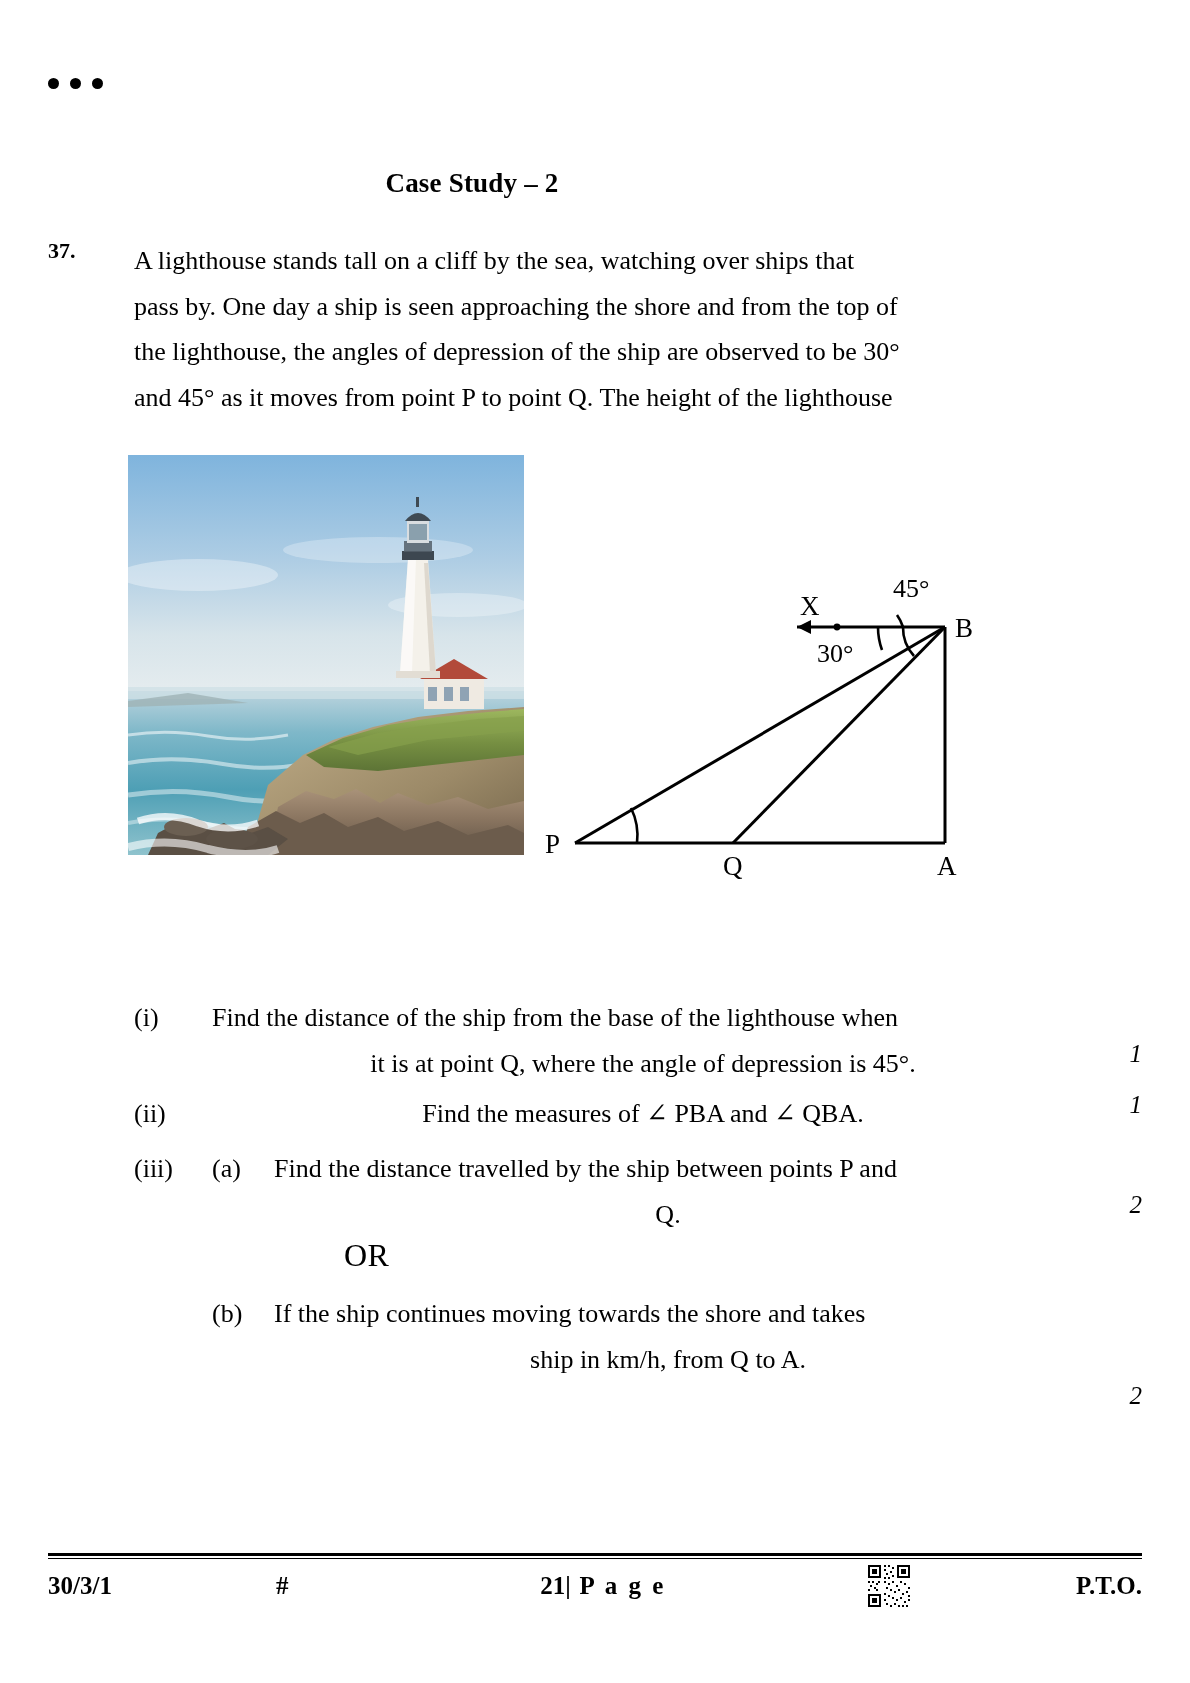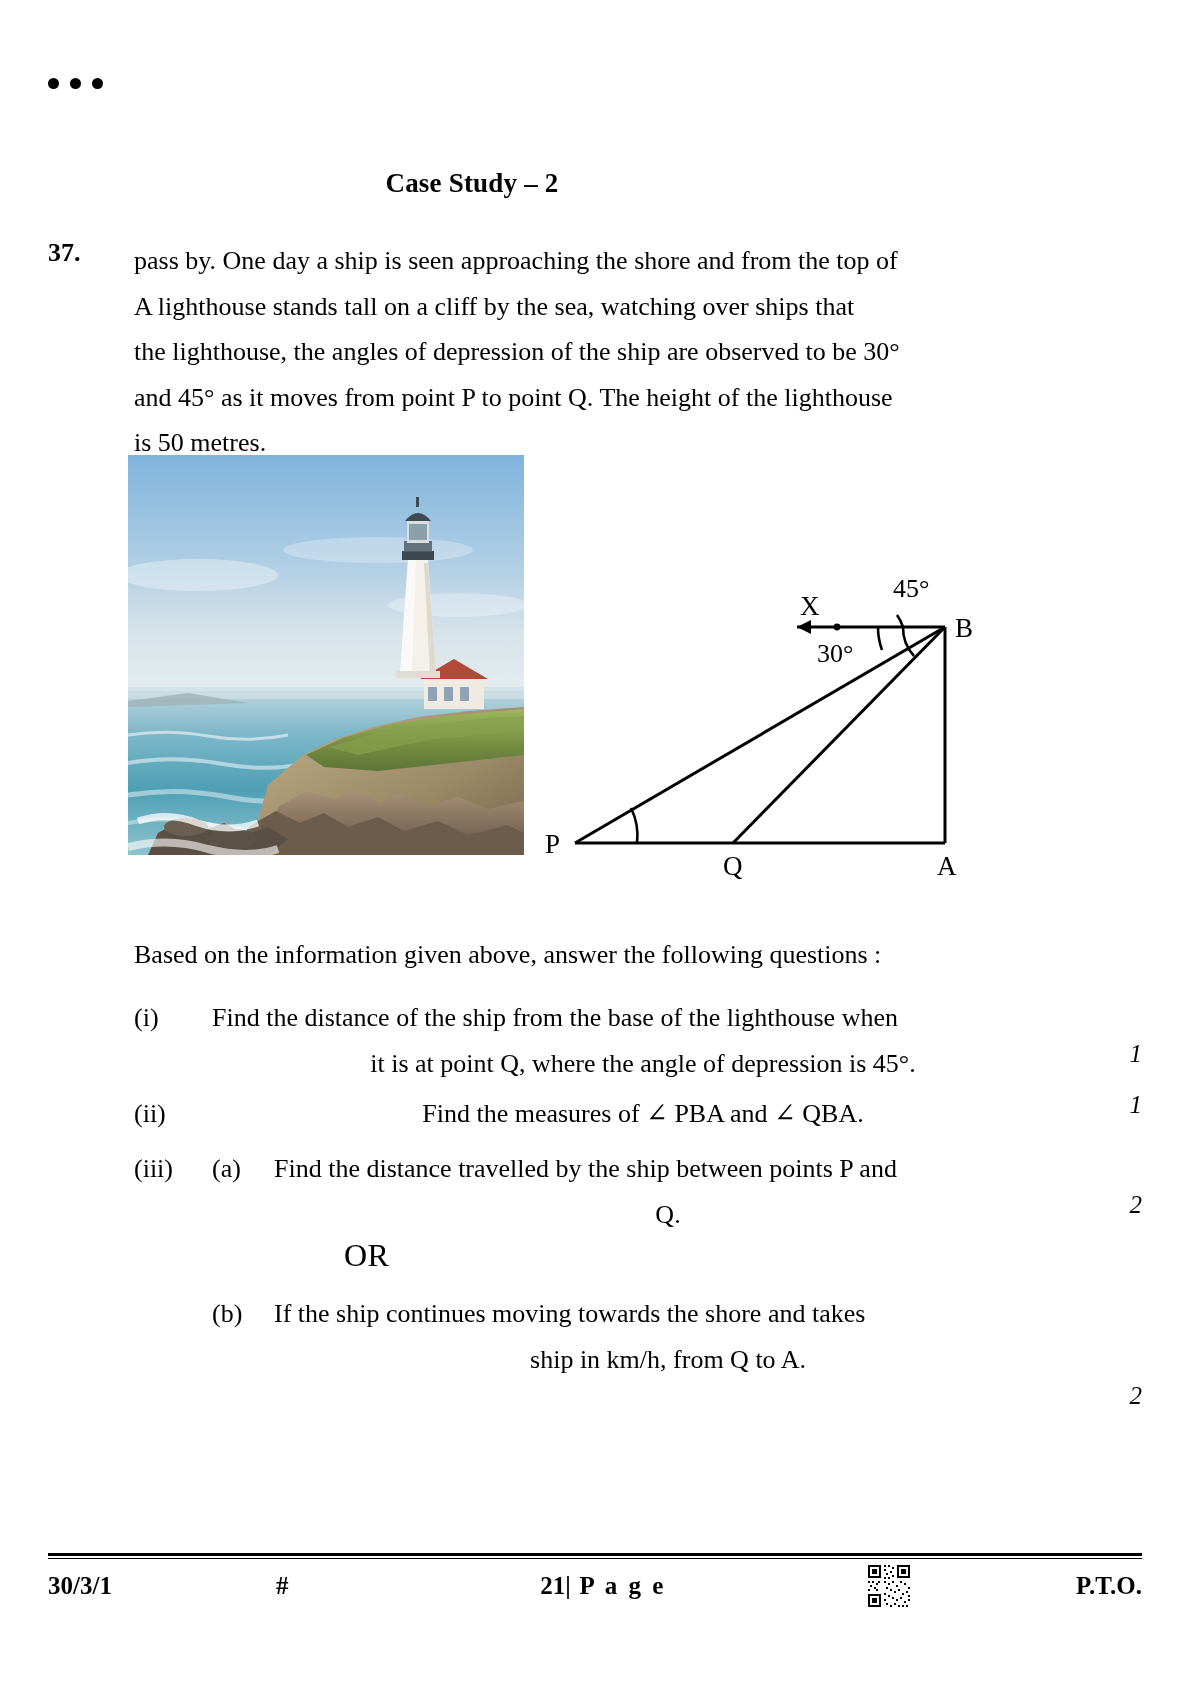--- a/index.html
+++ b/index.html
@@ -46,21 +46,21 @@
     font-size: 27px;
     font-weight: bold;
     letter-spacing: .2px;
   }
 
   
   .qnum {
     position: absolute;
     left: 48px;
     top: 238px;
-    font-size: 26px;
+    font-size: 22px;
     font-weight: bold;
   }
   .qbody {
     position: absolute;
     left: 134px;
     top: 238px;
     width: 862px;
     font-size: 26px;
     line-height: 45.5px;
     text-align: justify;
@@ -210,25 +210,24 @@
     <span></span>
     <span></span>
     <span></span>
   </div>
 
   <div class="case-heading">Case Study – 2</div>
 
   <div class="qnum">37.</div>
 
   <div class="qbody">
+    <div>A lighthouse stands tall on a cliff by the sea, watching over ships that</div>
     <div>pass by. One day a ship is seen approaching the shore and from the top of</div>
-    <div>A lighthouse stands tall on a cliff by the sea, watching over ships that</div>
     <div>the lighthouse, the angles of depression of the ship are observed to be 30°</div>
     <div>and 45° as it moves from point P to point Q. The height of the lighthouse</div>
-    <div class="lastline">is 50 metres.</div>
   </div>
 
   <div class="figure-row">
 
     <div class="photo">
       <svg width="396" height="400" viewBox="0 0 396 400" xmlns="http://www.w3.org/2000/svg">
         <defs>
           <linearGradient id="sky" x1="0" y1="0" x2="0" y2="1">
             <stop offset="0%" stop-color="#7fb4dd"></stop>
             <stop offset="42%" stop-color="#aecde4"></stop>
@@ -343,21 +342,20 @@
         <text class="dlabel" x="410" y="72">B</text>
         <text class="dlabel" x="0" y="288">P</text>
         <text class="dlabel" x="178" y="310">Q</text>
         <text class="dlabel" x="392" y="310">A</text>
         <text class="dang" x="348" y="32">45°</text>
         <text class="dang" x="272" y="97">30°</text>
       </svg>
     </div>
   </div>
 
-  <div class="based">Based on the information given above, answer the following questions :</div>
 
   <div class="sub" style="top:995px;">
     <span class="rn">(i)</span>
     <div class="txt">
       <div>Find the distance of the ship from the base of the lighthouse when</div>
       <div class="lastline">it is at point Q, where the angle of depression is 45°.</div>
     </div>
   </div>
   <div class="marks" style="top:1040px;">1</div>
 

